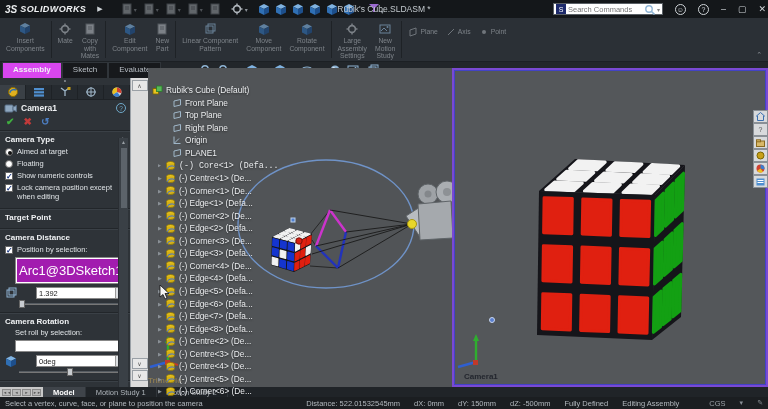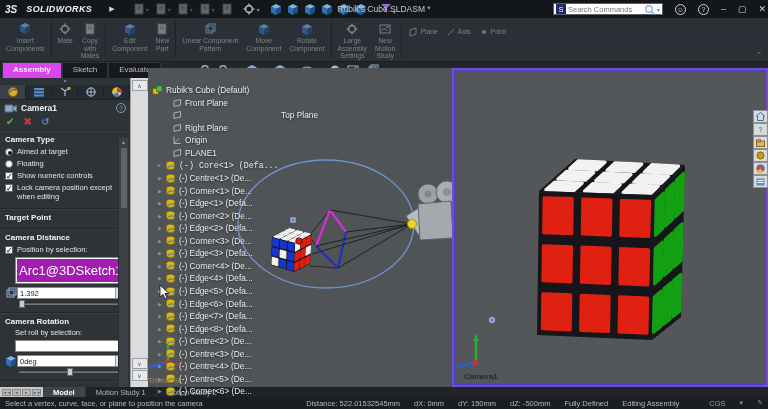--- a/index.html
+++ b/index.html
@@ -3,21 +3,21 @@
 <meta charset="utf-8">
 <style>
   * { margin:0; padding:0; box-sizing:border-box; }
   html,body { width:768px; height:409px; overflow:hidden; background:#23272b;
               font-family:"Liberation Sans", sans-serif; }
   #app { position:relative; width:768px; height:409px; background:#2b3036; overflow:hidden; }
 
   
   #titlebar { position:absolute; left:0; top:0; width:768px; height:18px; background:#14171a;
               display:flex; align-items:center; color:#d4d8dc; }
-  .logo { display:flex; align-items:center; gap:9px; padding-left:5px; }
+  .logo { display:flex; align-items:center; gap:3px; padding-left:5px; }
   .logo-mark { font-style:italic; font-weight:bold; font-size:10px; color:#e8eaec; }
   .logo-text { font-style:italic; font-weight:bold; font-size:9px; letter-spacing:.4px; color:#f0f2f4; }
   .logo-arrow { color:#cfd4d8; font-size:7px; margin-left:8px; }
   .qat { display:flex; align-items:center; gap:6px; margin-left:18px; opacity:.5; }
   .qat .qi { display:flex; align-items:center; gap:1px; font-size:9px; color:#9aa0a6; }
   .qi .caret { font-size:6px; color:#8a9096; }
   .gear-wrap { margin-left:10px; display:flex; align-items:center; gap:2px; }
   .cubes { display:flex; gap:5px; margin-left:10px; }
   .filter-ic { margin-left:12px; }
   #win-title { position:absolute; left:0; right:0; text-align:center; font-size:8.5px; color:#c3c9ce; pointer-events:none; }
@@ -71,21 +71,21 @@
   .sec-h { display:flex; align-items:center; font-size:8px; font-weight:bold; color:#f0f2f4; margin-bottom:2px; }
   .sec-h .chev { margin-left:auto; font-size:7px; color:#b9bfc5; }
   .ctl-row { display:flex; align-items:center; gap:4px; margin:3px 0; font-size:7.5px; color:#dfe3e6; }
   .rb { width:8px; height:8px; border-radius:50%; background:#fff; border:1px solid #666; position:relative; flex:none; }
   .rb.on::after { content:""; position:absolute; left:2px; top:2px; width:4px; height:4px; border-radius:50%; background:#111; }
   .cb { width:8px; height:8px; background:#fff; border:1px solid #666; color:#14317d; font-size:8px;
         line-height:7px; text-align:center; flex:none; font-weight:bold; }
   .selbox { margin:2px 0 2px 10px; background:#fff; border:1px solid #888; padding:1px; }
   .selbox .selval { background:#a21caf; color:#fff; font-size:13px; padding:4px 2px; }
   .selbox.empty { height:12px; }
-  .spin-row { display:flex; align-items:flex-end; gap:0; margin:3px 0 1px 0; }
+  .spin-row { display:flex; align-items:flex-end; gap:19px; margin:3px 0 1px 0; }
   .spin { flex:1; background:#fff; border:1px solid #888; display:flex; height:12px; }
   .spin .val { flex:1; font-size:7.5px; color:#222; padding:1px 2px; }
   .spin .ud { width:9px; background:#dcdfe2; border-left:1px solid #999; display:flex; flex-direction:column;
               align-items:center; justify-content:center; font-size:4px; color:#444; line-height:4px; }
   .slider { position:relative; height:8px; margin:1px 2px 0 14px; }
   .slider .track { position:absolute; left:0; right:0; top:3px; height:2px; background:#555b61; border-bottom:1px solid #777; }
   .slider .thumb { position:absolute; top:0; width:6px; height:8px; background:#c8ccd0; border:1px solid #666; }
   .mini-ic { width:12px; height:12px; flex:none; display:flex; align-items:center; justify-content:center; }
   .sub-label { font-size:7.5px; margin:1px 0 3px 10px; }
   .inner-scroll { position:absolute; left:118px; top:60px; bottom:0; width:10px; background:#3a4046;
@@ -597,21 +597,21 @@
 
       <span class="ticon">
           <svg width="10" height="10">
             <polygon points="2,3 8.5,1.5 8.5,7 2,8.5" fill="none" stroke="#9fb6c8" stroke-width="1"></polygon>
           </svg>
         </span>
 
       <span class="tlabel">Front Plane</span>
     </div>
 
-    <div class="tree-row" style="padding-left: 22px; justify-content: space-between;">
+    <div class="tree-row" style="padding-left: 22px;">
 
       <span class="ticon">
           <svg width="10" height="10">
             <polygon points="2,3 8.5,1.5 8.5,7 2,8.5" fill="none" stroke="#9fb6c8" stroke-width="1"></polygon>
           </svg>
         </span>
 
       <span class="tlabel">Top Plane</span>
     </div>
 

